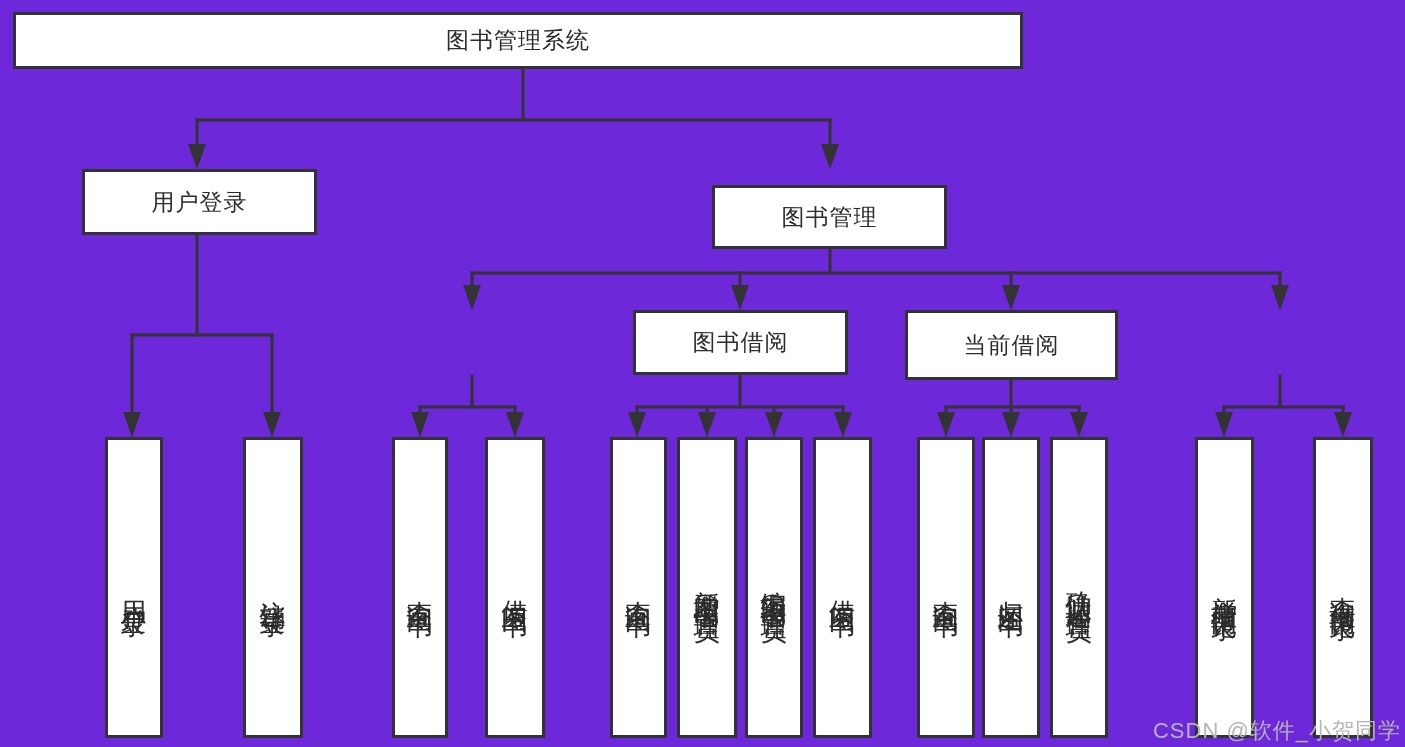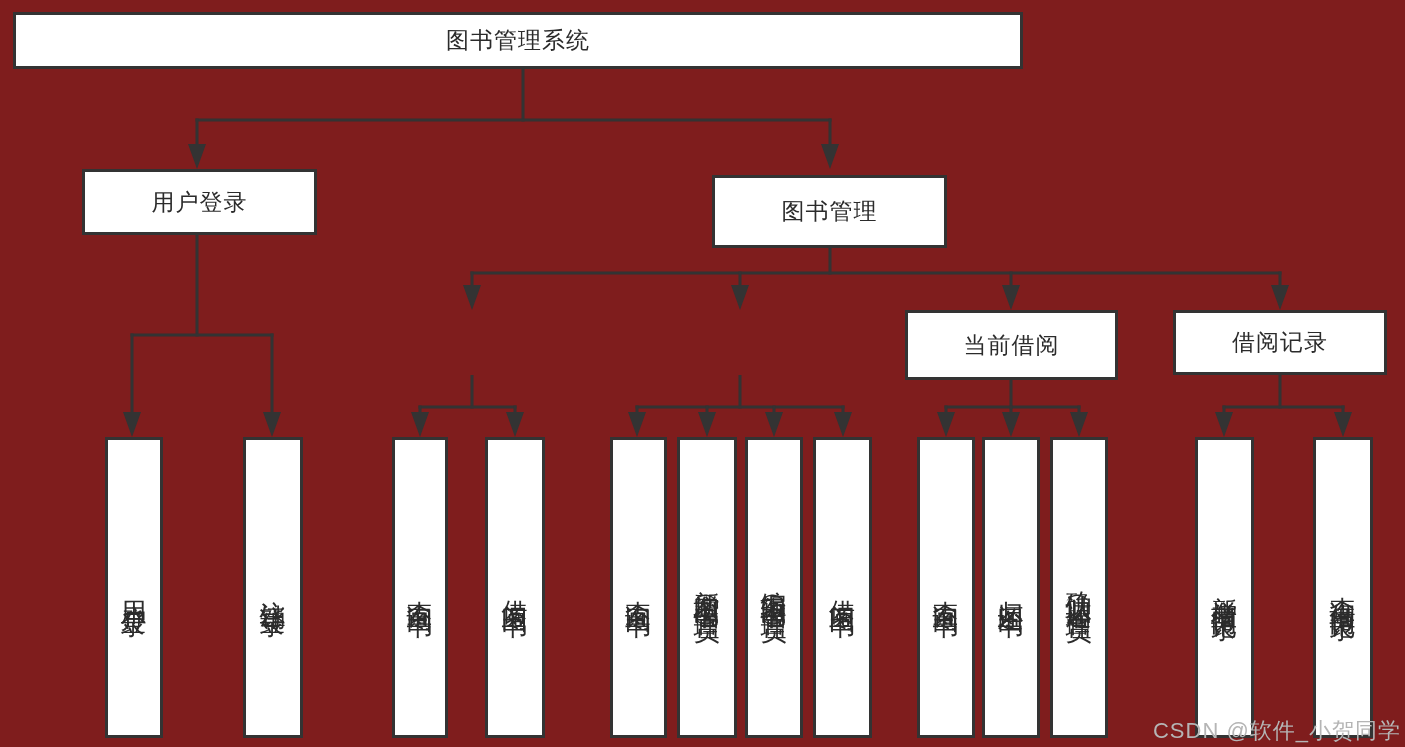--- a/index.html
+++ b/index.html
@@ -1,20 +1,20 @@
 <!DOCTYPE html>
 <html><head>
 <meta charset="utf-8">
 <style>
   html, body { margin: 0; padding: 0; background: #ffffff; }
   #canvas {
     position: relative;
     width: 1405px;
     height: 747px;
-    background: #7f1d1d;
+    background: #6d28d9;
     font-family: "Liberation Sans", "DejaVu Sans", sans-serif;
     overflow: hidden;
   }
   .box {
     position: absolute;
     box-sizing: border-box;
     border: 3px solid #333333;
     background: #ffffff;
     color: #2b2b2b;
     display: flex;
@@ -132,30 +132,30 @@
     </g>
   </svg>
 
   <div class="box hbox" style="left:13px; top:12px; width:1010px; height:57px;">
     <span>图书管理系统</span>
   </div>
 
   <div class="box hbox" style="left:82px; top:169px; width:235px; height:66px;">
     <span>用户登录</span>
   </div>
-  <div class="box hbox" style="left:712px; top:175px; width:235px; height:73px;">
+  <div class="box hbox" style="left:712px; top:185px; width:235px; height:64px;">
     <span>图书管理</span>
   </div>
 
+  <div class="box hbox" style="left:633px; top:310px; width:215px; height:65px;">
+    <span>图书借阅</span>
+  </div>
   <div class="box hbox" style="left:905px; top:310px; width:213px; height:70px;">
     <span>当前借阅</span>
   </div>
-  <div class="box hbox" style="left:1173px; top:310px; width:214px; height:65px;">
-    <span>借阅记录</span>
-  </div>
 
   <div class="box leaf" style="left:105px; width:58px;">
     <span class="vtext">用户登录</span>
   </div>
   <div class="box leaf" style="left:243px; width:60px;">
     <span class="vtext">注销登录</span>
   </div>
 
   <div class="box leaf" style="left:392px; width:56px;">
     <span class="vtext">查询图书</span>

